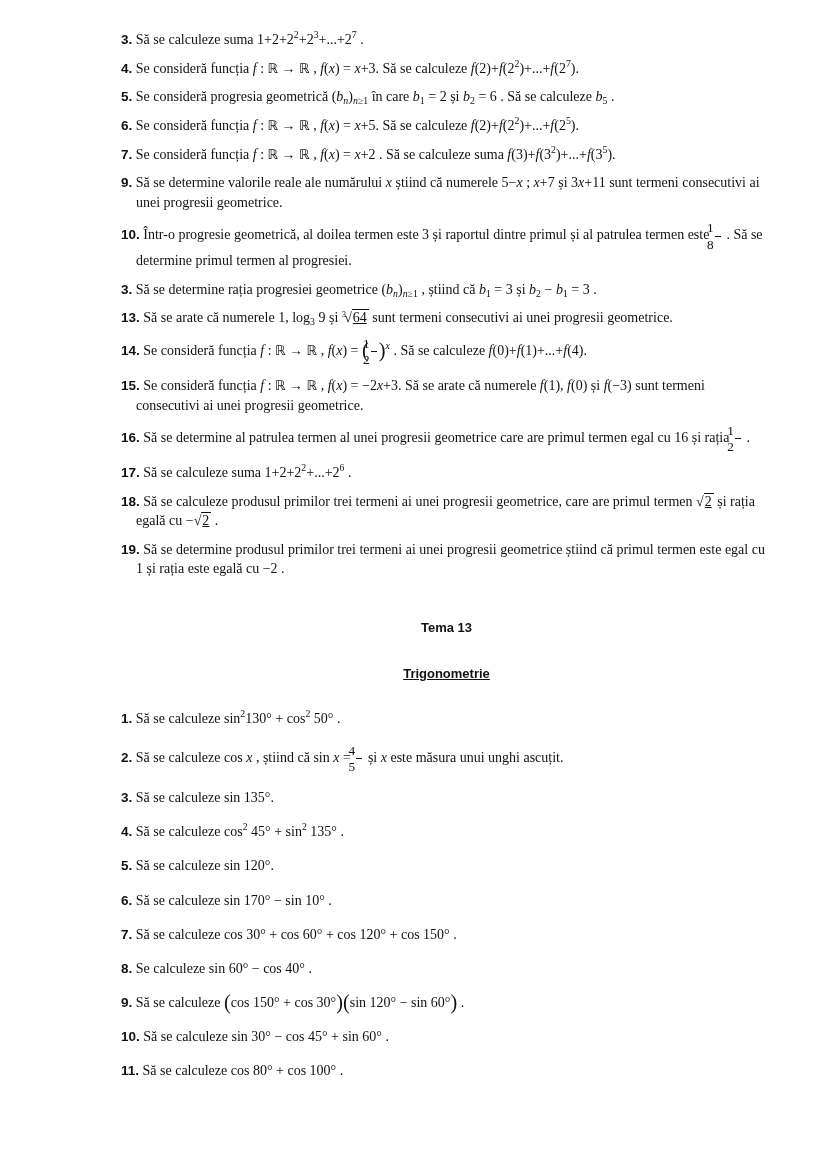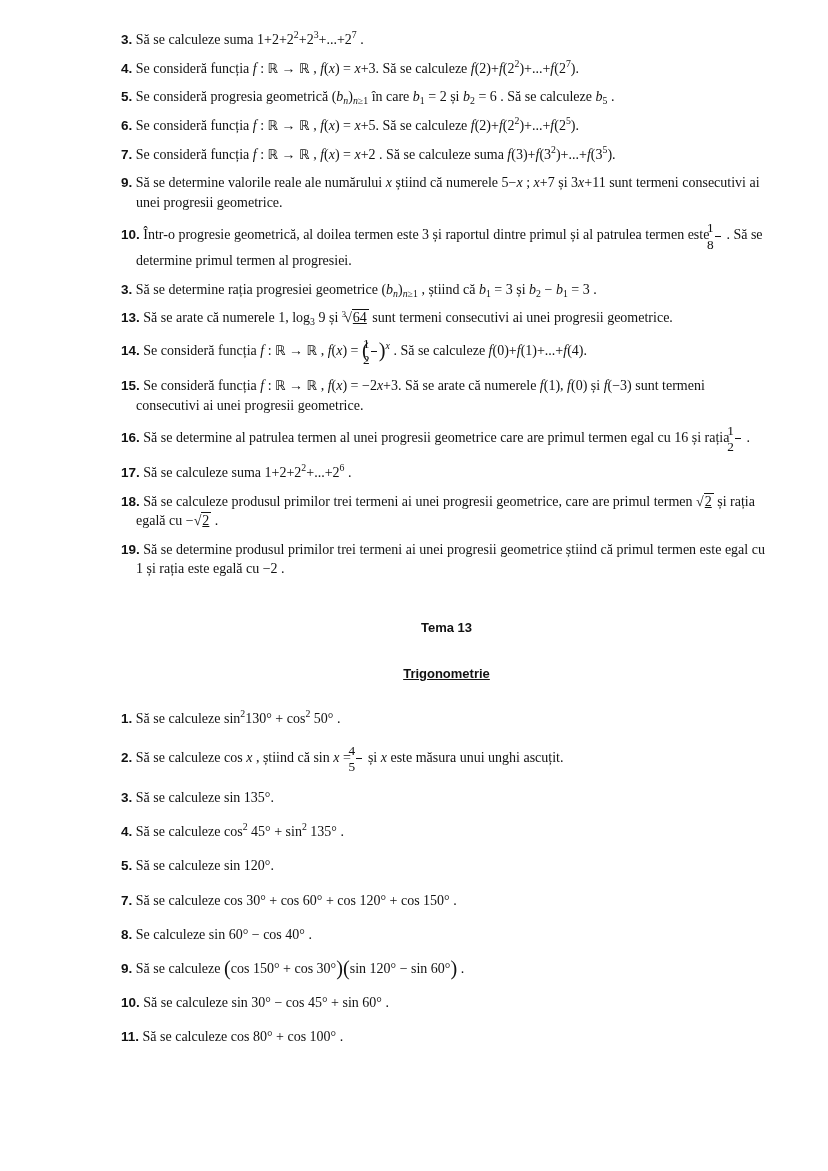--- a/index.html
+++ b/index.html
@@ -63,19 +63,20 @@
       <p class="item"><span class="num">19.</span><span> Să se determine produsul primilor trei termeni ai unei progresii geometrice știind că primul termen este egal cu 1 și rația este egală cu −2 .</span></p>
     </div>
   <div class="heading">Tema 13</div>
   <div class="heading sub">Trigonometrie</div>
   <div class="items trig">
       <p class="item"><span class="num">1.</span><span> Să se calculeze sin<sup>2</sup>130° + cos<sup>2</sup> 50° .</span></p>
       <p class="item"><span class="num">2.</span><span> Să se calculeze cos <i>x</i> , știind că sin <i>x</i> = <span class="frac"><span class="fn">4</span><span class="fd">5</span></span> și <i>x</i> este măsura unui unghi ascuțit.</span></p>
       <p class="item"><span class="num">3.</span><span> Să se calculeze sin 135°.</span></p>
       <p class="item"><span class="num">4.</span><span> Să se calculeze cos<sup>2</sup> 45° + sin<sup>2</sup> 135° .</span></p>
       <p class="item"><span class="num">5.</span><span> Să se calculeze sin 120°.</span></p>
+      <p class="item"><span class="num">6.</span><span> Să se calculeze sin 170° − sin 10° .</span></p>
       <p class="item"><span class="num">7.</span><span> Să se calculeze cos 30° + cos 60° + cos 120° + cos 150° .</span></p>
       <p class="item"><span class="num">8.</span><span> Se calculeze sin 60° − cos 40° .</span></p>
       <p class="item"><span class="num">9.</span><span> Să se calculeze <span class="big">(</span>cos 150° + cos 30°<span class="big">)(</span>sin 120° − sin 60°<span class="big">)</span> .</span></p>
       <p class="item"><span class="num">10.</span><span> Să se calculeze sin 30° − cos 45° + sin 60° .</span></p>
       <p class="item"><span class="num">11.</span><span> Să se calculeze cos 80° + cos 100° .</span></p>
     </div>
 </div>
 
 </body></html>

